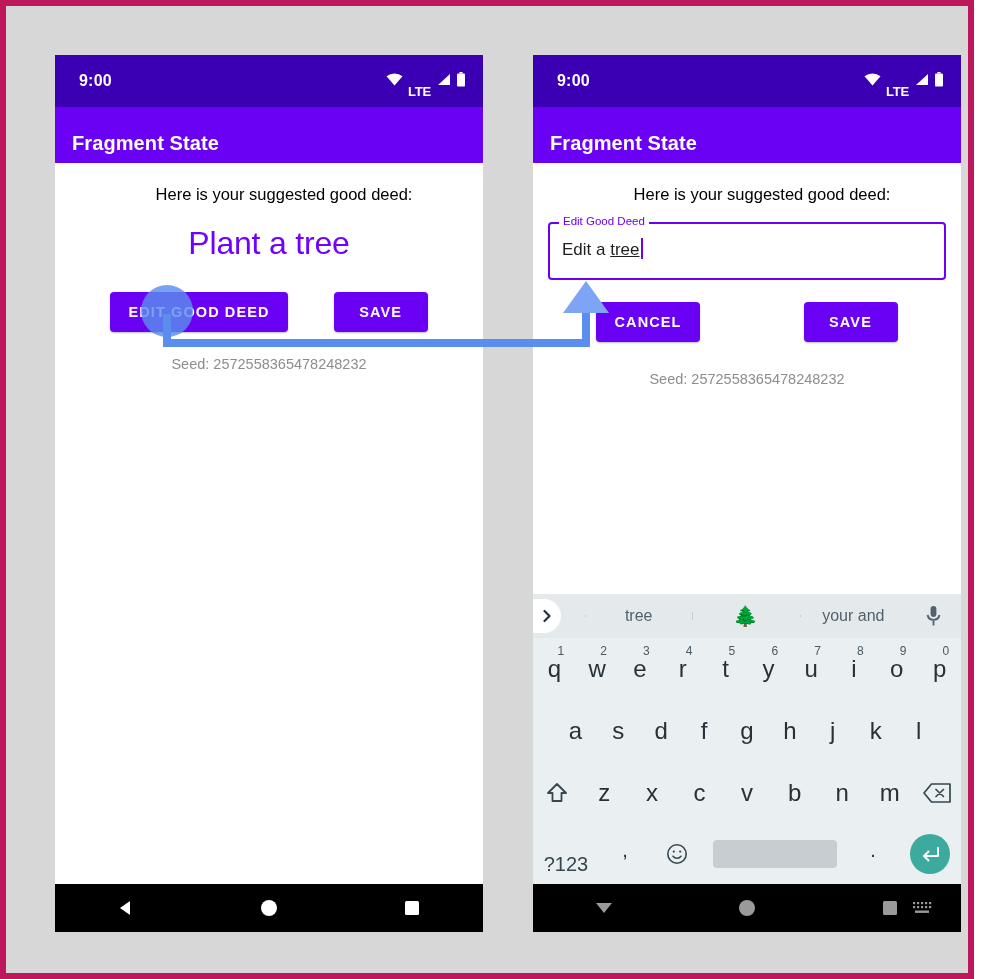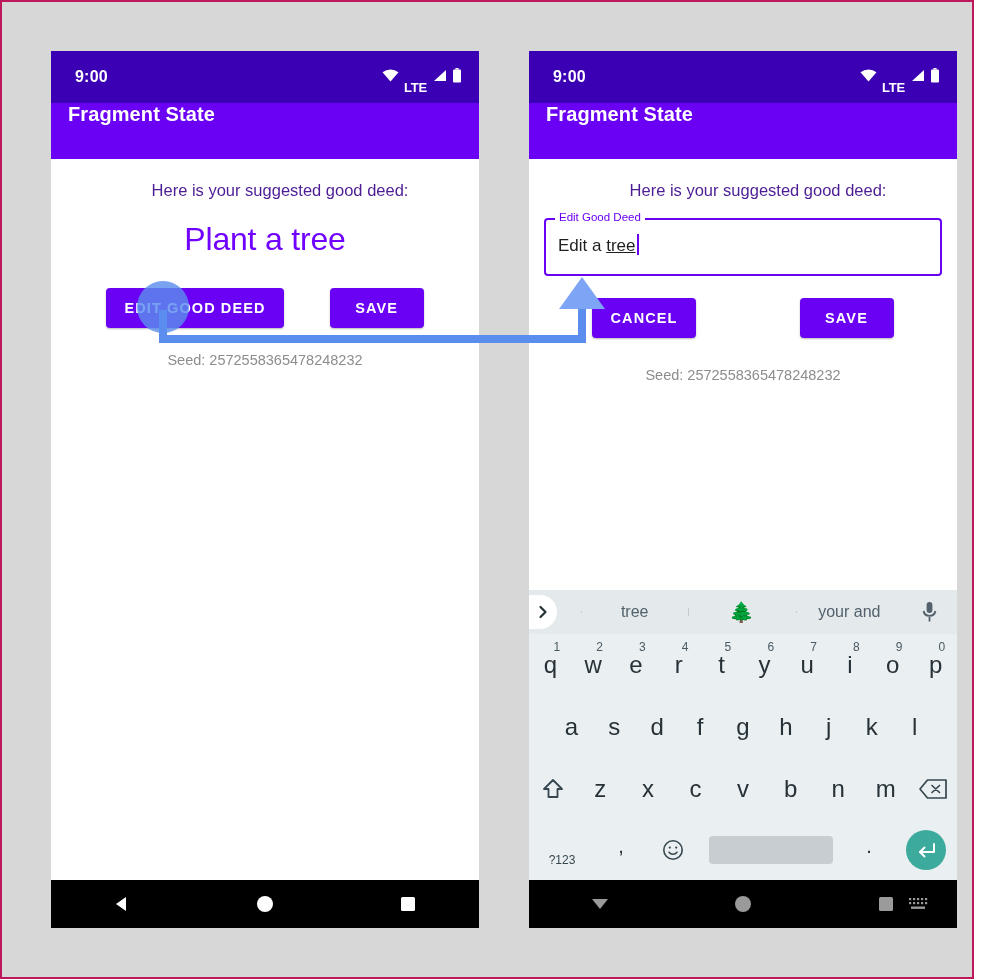--- a/index.html
+++ b/index.html
@@ -12,21 +12,21 @@
     height: 979px;
     font-family: "Liberation Sans", sans-serif;
     overflow: hidden;
   }
   .canvas {
     position: relative;
     width: 974px;
     height: 979px;
     background: #d7d7d7;
     box-sizing: border-box;
-    border: 2px solid #be185d;
+    border: 6px solid #be185d;
   }
 
   
   .phone {
     position: absolute;
     width: 428px;
     height: 877px;
     background: #ffffff;
     overflow: hidden;
   }
@@ -61,40 +61,40 @@
     font-weight: bold;
     letter-spacing: -0.2px;
     margin-top: 20px;
   }
 
   
   .app-bar {
     height: 56px;
     background: #6a00f4;
     display: flex;
-    align-items: flex-start;
-    padding: 0 17px;
+    align-items: flex-end;
+    padding: 8px 17px;
     box-sizing: border-box;
   }
   .app-bar-title {
     color: #ffffff;
     font-size: 20px;
     font-weight: bold;
     letter-spacing: 0.1px;
   }
 
   
   .content {
     position: relative;
     background: #ffffff;
   }
   .suggest-label {
     text-align: center;
     font-size: 16.5px;
-    color: #4c1d95;
+    color: #000000;
     padding-top: 22px;
     margin-left: 30px;
   }
   .deed-text {
     text-align: center;
     font-size: 32px;
     color: #7000ff;
     padding-top: 21px;
     letter-spacing: -0.2px;
   }
@@ -254,21 +254,21 @@
     left: 50%;
     margin-left: 3px;
     font-size: 12px;
     color: #4a5a63;
   }
   .kb-row-2 { padding: 0 21px; }
   .kb-row-3 .kb-key { font-size: 24px; }
   .kb-row-4 { height: 60px; }
   .kb-sym {
     flex: 0 0 66px;
-    font-size: 12px;
+    font-size: 20px;
     color: #36474f;
     display: flex;
     align-items: center;
     justify-content: center;
     cursor: pointer;
     margin-top: 20px;
   }
   .kb-comma, .kb-period {
     flex: 0 0 52px;
     font-size: 20px;

